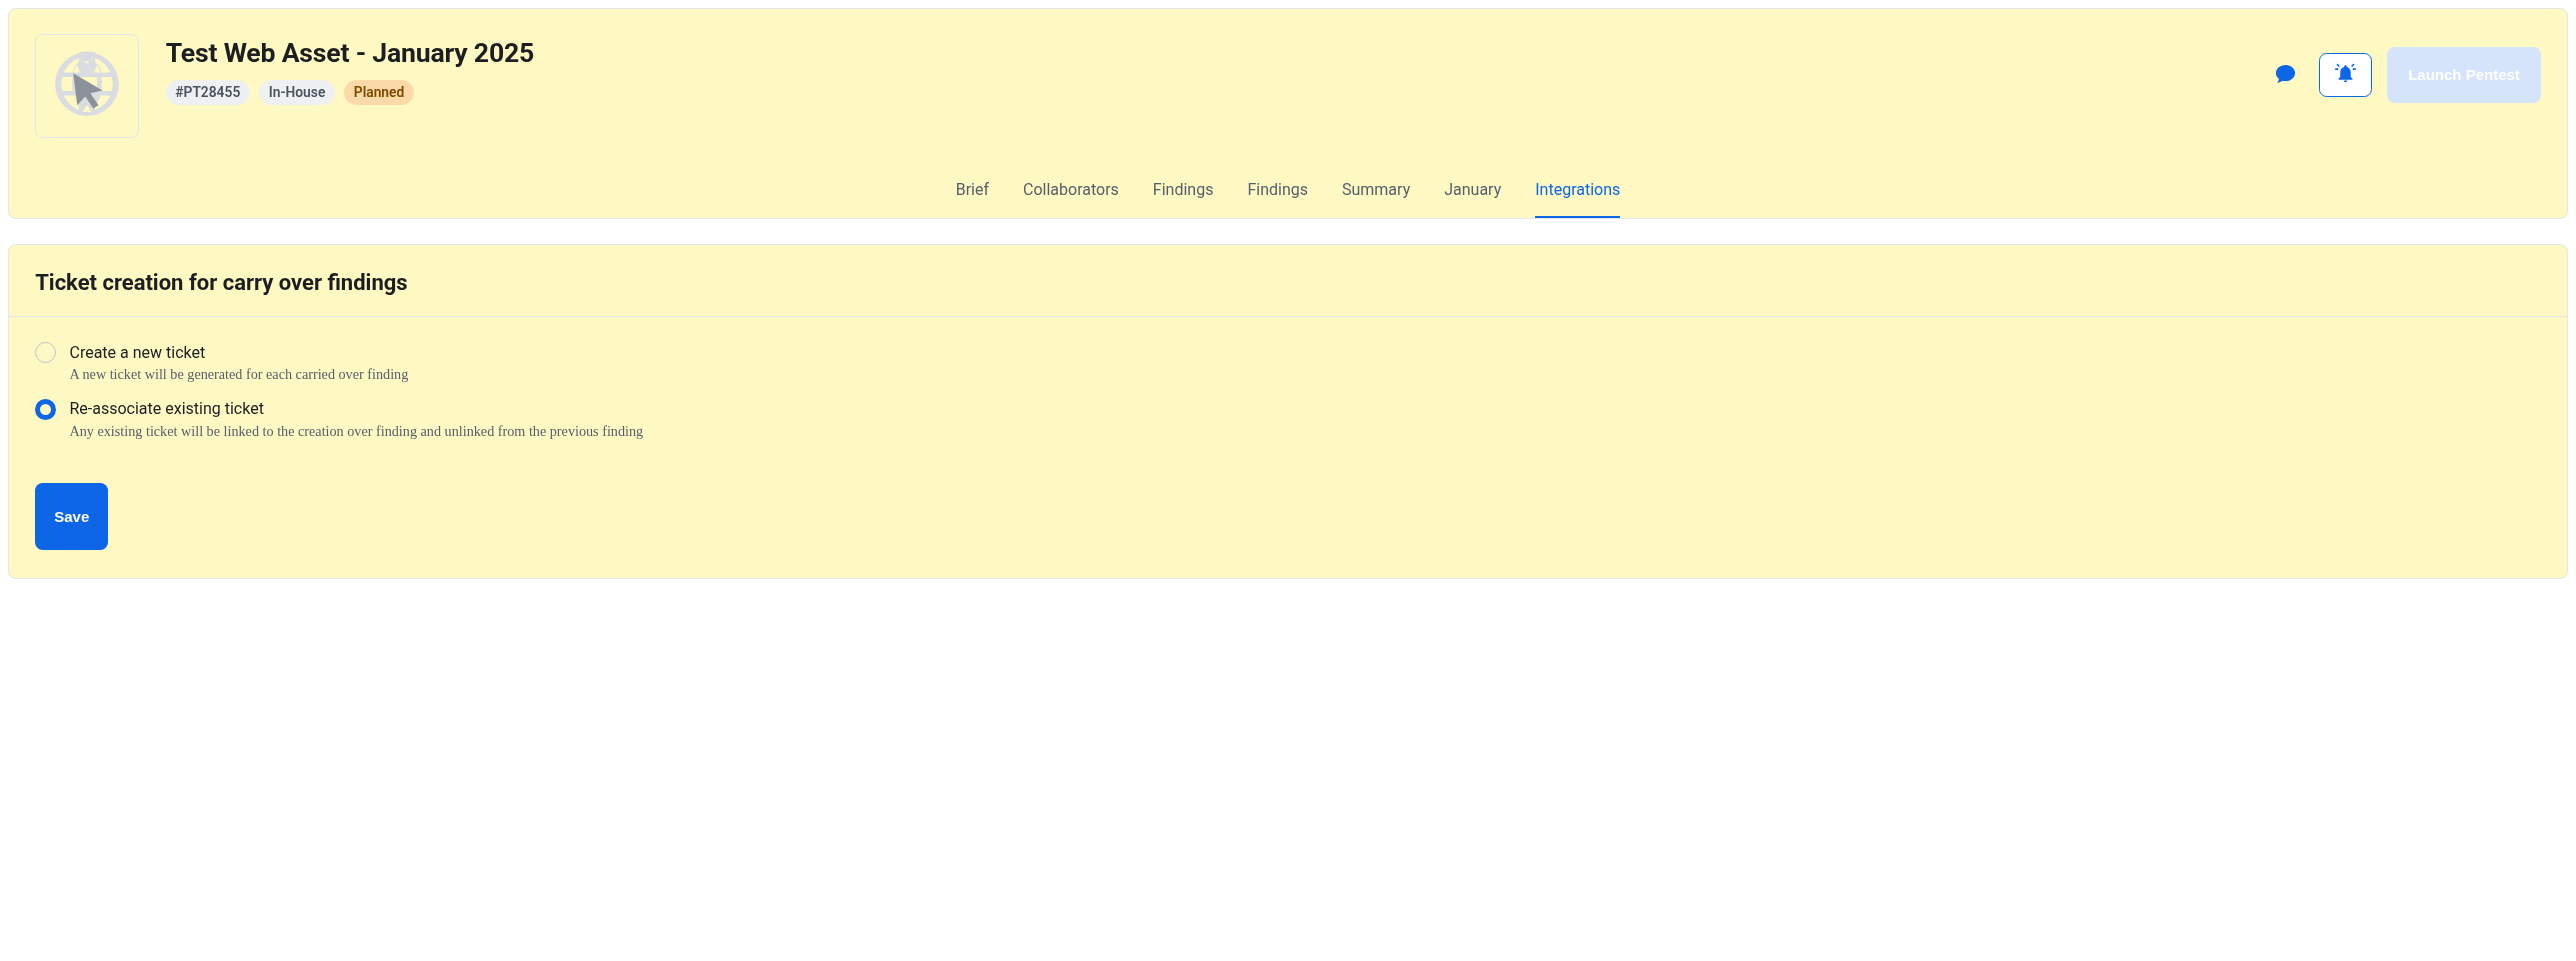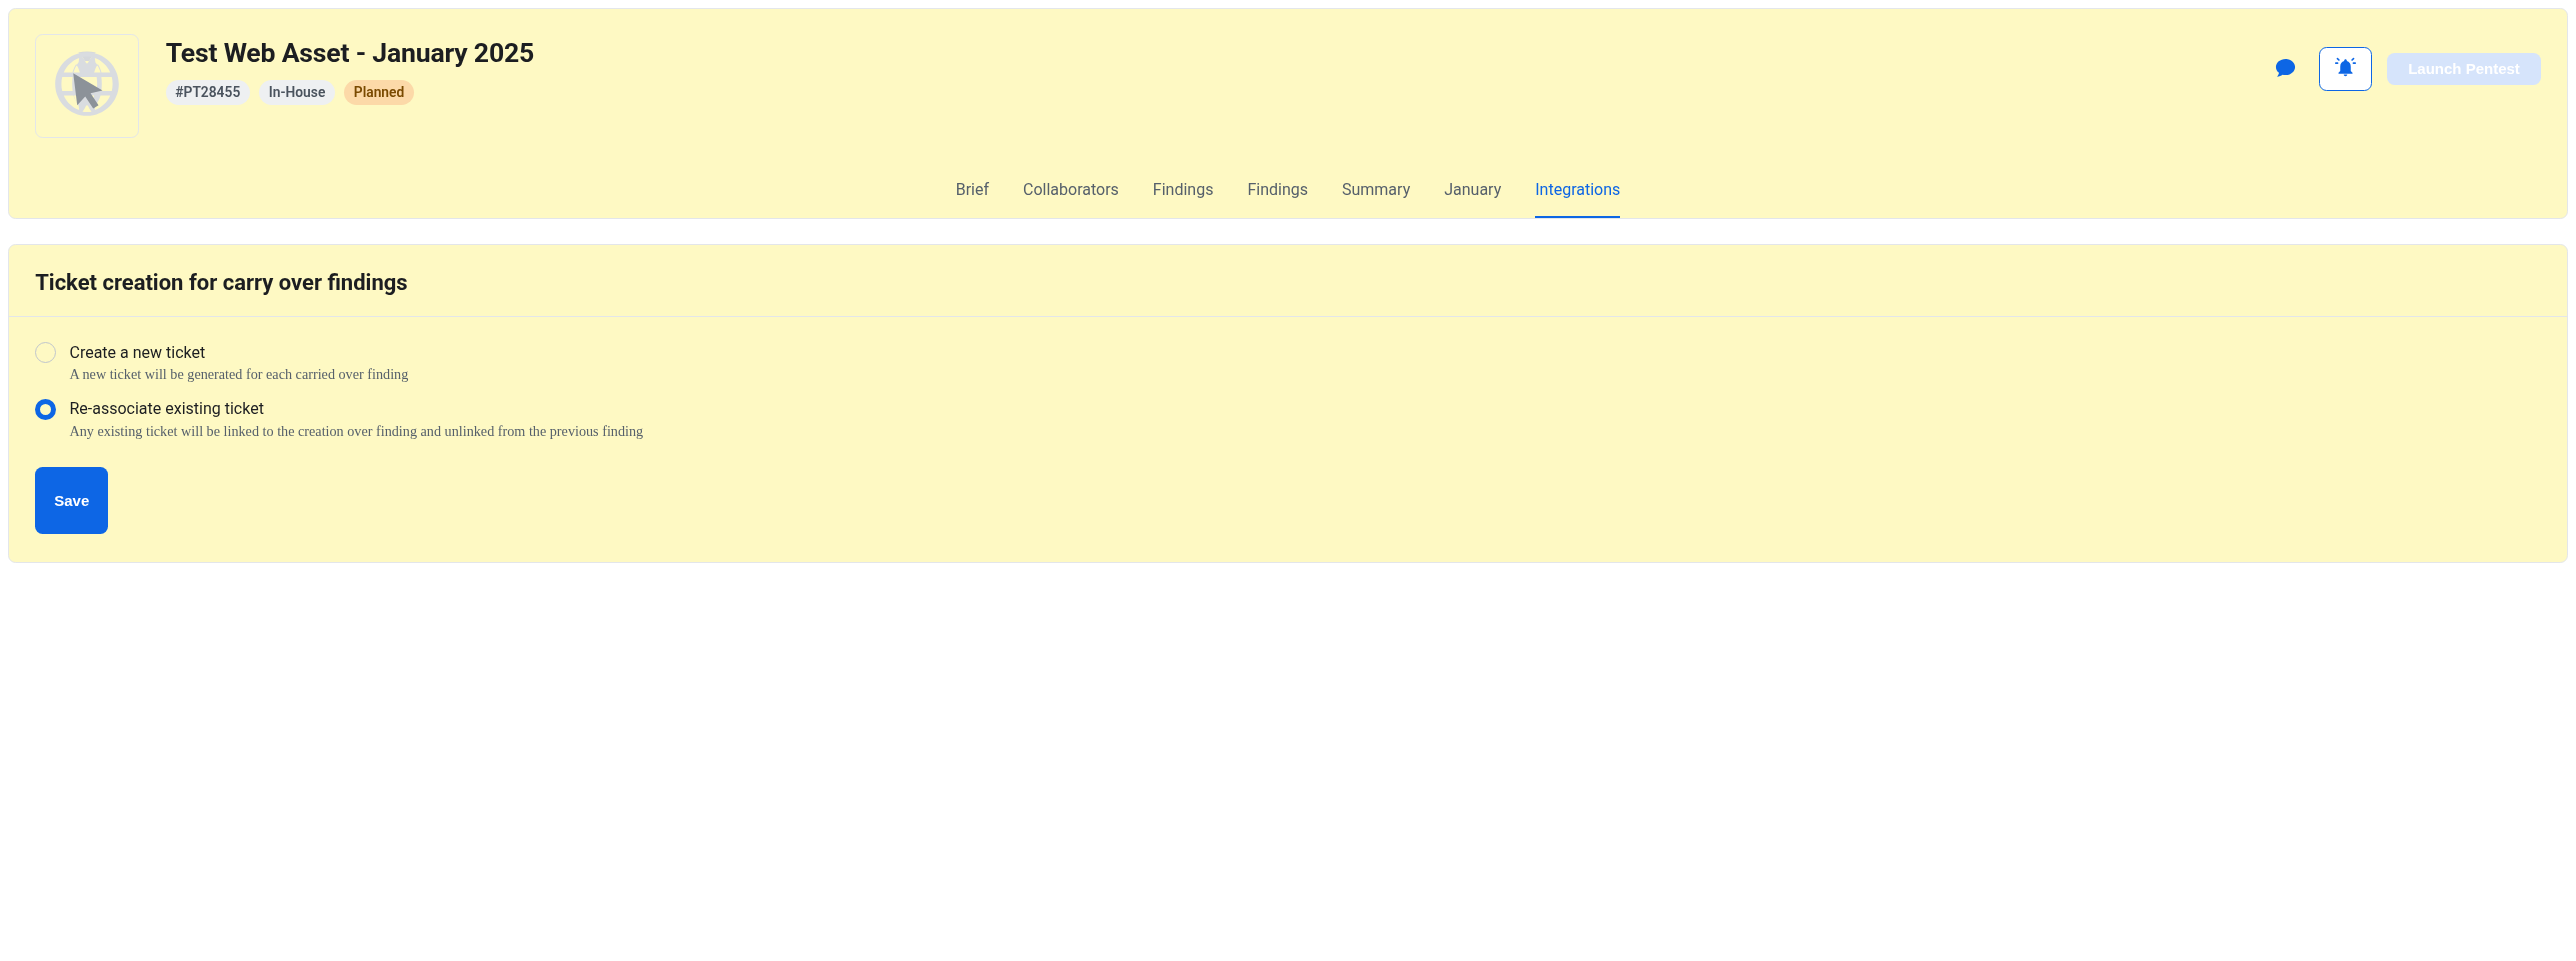--- a/index.html
+++ b/index.html
@@ -112,21 +112,21 @@
     border-radius: 7.6px;
     background: #fff;
     color: var(--blue);
     display: flex;
     align-items: center;
     justify-content: center;
     cursor: pointer;
   }
   .bell-btn svg { width: 21px; height: 21px; }
   .launch-btn {
-    height: 32px;
+    height: 56px;
     padding: 0 21px;
     border: none;
     border-radius: 7.6px;
     background: var(--disabled-bg);
     color: var(--disabled-fg);
     font-size: 15px;
     font-weight: 700;
     cursor: not-allowed;
     text-align: center;
   }
@@ -163,21 +163,21 @@
     margin: 0;
     border-bottom: 0.9px solid var(--border);
   }
   .section-body {
     padding: 25px 26.6px 28.5px 26.6px;
   }
   .radio-group {
     display: flex;
     flex-direction: column;
     gap: 13.3px;
-    margin-bottom: 25px;
+    margin-bottom: 41px;
   }
   .radio-item {
     display: flex;
     align-items: flex-start;
     gap: 13.3px;
     cursor: pointer;
   }
   .radio-circle {
     width: 21px;
     height: 21px;

